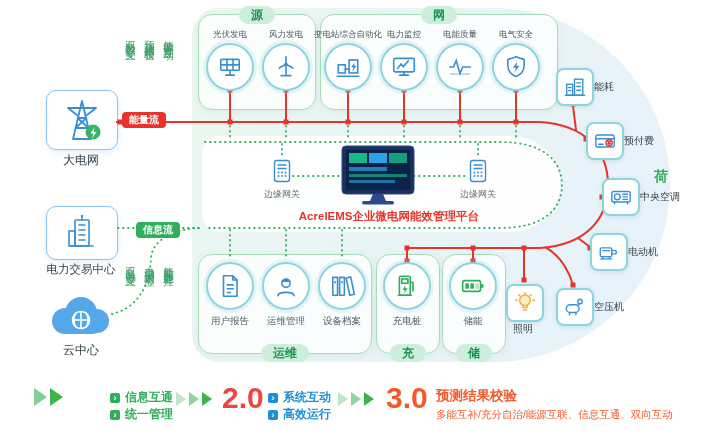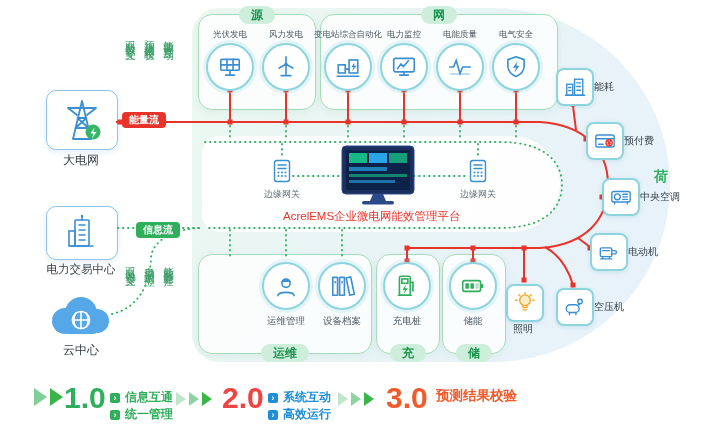--- a/index.html
+++ b/index.html
@@ -40,22 +40,22 @@
 
   .rwrap { position:absolute; z-index:4; }
   .rbox  { width:34px; height:34px; border-radius:8px; background:#fff; border:2px solid #8ed4de;
            display:flex; align-items:center; justify-content:center; box-shadow:0 1px 4px rgba(100,180,200,.25); }
   .rlabel{ position:absolute; font-size:10px; color:#333e46; white-space:nowrap; z-index:4; }
   .load-title { position:absolute; font-size:14px; font-weight:bold; color:#2fae5b; z-index:2; }
 
   .gwlabel { position:absolute; width:48px; text-align:center; font-size:9px; color:#66727a; z-index:4; }
   .gwicon  { position:absolute; z-index:4; }
   .monitor { position:absolute; z-index:4; }
-  .platform{ position:absolute; left:283px; top:209px; width:196px; text-align:left;
-             font-size:11.5px; font-weight:normal; color:#e8332a; z-index:4; }
+  .platform{ position:absolute; left:283px; top:209px; width:196px; text-align:right;
+             font-size:11.5px; font-weight:bold; color:#e8332a; z-index:4; }
 
   svg.flow { position:absolute; left:0; top:0; z-index:3; }
 
   
   .lg-num  { position:absolute; font-size:30px; font-weight:bold; z-index:2; }
   .lg-num.g { color:#2fae5b; } .lg-num.b { color:#ef4444; } .lg-num.o { color:#f15a2b; }
   .lg-lines{ position:absolute; z-index:2; }
   .lg-line { display:flex; align-items:center; gap:5px; height:17px; }
   .lg-line .txt { font-size:12px; font-weight:bold; }
   .lg-line.g .txt { color:#2fae5b; } .lg-line.b .txt { color:#1e8ed8; }
@@ -241,20 +241,29 @@
       <svg width="26" height="26" viewBox="0 0 24 24" fill="none" stroke="#3a8fd3" stroke-width="1.5" stroke-linejoin="round">
         <path d="M12 2.5 L19.5 5.2 V11 c0 4.8-3.2 7.8-7.5 9.8 C7.7 18.8 4.5 15.8 4.5 11 V5.2 Z"></path>
         <path d="M13.2 7 l-4 5.6 h2.8 l-1.6 4.6 4.8-6.4 h-2.8 z" fill="#3a8fd3" stroke="none"></path>
       </svg>
     </div>
   </div>
 
   <div class="gbox" style="left:198px;top:254px;width:172px;height:98px">
     <div class="gtitle b">运维</div>
   </div>
+  <div class="citem bot" style="left:195px;top:262px">
+    <div class="circle">
+      <svg width="26" height="26" viewBox="0 0 24 24" fill="none" stroke="#3a8fd3" stroke-width="1.5" stroke-linejoin="round">
+        <path d="M6 2.5 H14.5 L18.5 6.5 V21.5 H6 Z M14.5 2.5 V6.5 H18.5"></path>
+        <path d="M9 11 H15.5 M9 14.5 H15.5 M9 18 H13"></path>
+      </svg>
+    </div>
+    <div class="ilabel">用户报告</div>
+  </div>
   <div class="citem bot" style="left:251px;top:262px">
     <div class="circle">
       <svg width="26" height="26" viewBox="0 0 24 24" fill="none" stroke="#3a8fd3" stroke-width="1.5" stroke-linecap="round">
         <circle cx="12" cy="9.5" r="3.8"></circle>
         <path d="M7.5 8.4 a4.8 4.8 0 0 1 9 0 z" fill="#3a8fd3" stroke="none"></path>
         <path d="M4.5 21 c0-4.2 15-4.2 15 0"></path>
       </svg>
     </div>
     <div class="ilabel">运维管理</div>
   </div>
@@ -416,21 +425,20 @@
           <circle cx="14.5" cy="18" r="1"></circle>
         </g>
     </svg>
   </div>
   <div class="gwlabel" style="left:454px;top:188px">边缘网关</div>
 
   <div class="tris" style="left:34px;top:388px">
     <div class="tri big lt"></div>
     <div class="tri big"></div>
   </div>
-  <div class="lg-num g" style="left:64px;top:381px">1.0</div>
   <div class="lg-lines" style="left:110px;top:389px">
     <div class="lg-line g">
         <span class="bullet g"></span>
         <span class="txt">信息互通</span>
       </div>
     <div class="lg-line g">
         <span class="bullet g"></span>
         <span class="txt">统一管理</span>
       </div>
   </div>
@@ -454,14 +462,15 @@
   </div>
 
   <div class="tris" style="left:338px;top:392px">
     <div class="tri l1"></div>
     <div class="tri l2"></div>
     <div class="tri"></div>
   </div>
 
   <div class="lg-num o" style="left:386px;top:381px">3.0</div>
   <div class="lg3-t1" style="left:436px;top:387px">预测结果校验</div>
+  <div class="lg3-t2" style="left:436px;top:408px">多能互补/充分自治/能源互联、信息互通、双向互动</div>
 
 </div>
 
 </body></html>

